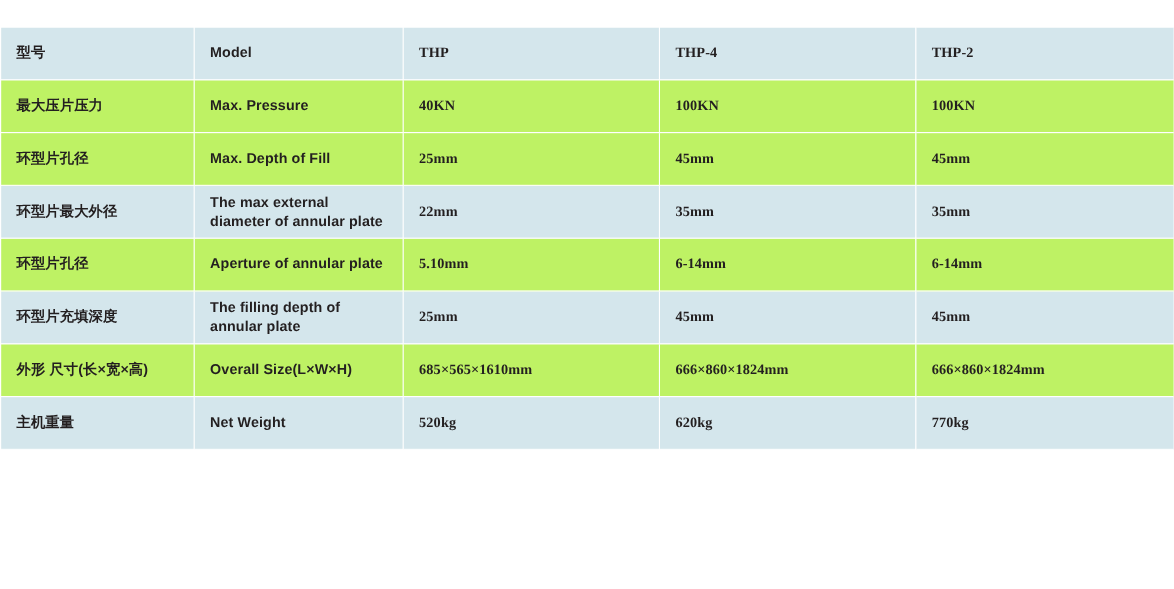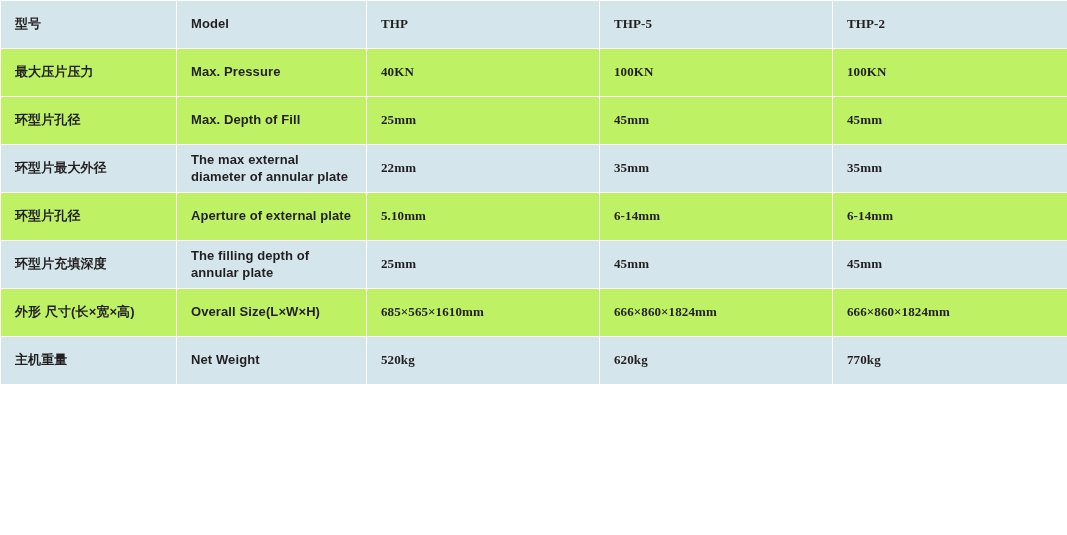--- a/index.html
+++ b/index.html
@@ -17,20 +17,21 @@
     width: 1067px;
     height: 535px;
     box-sizing: border-box;
     padding: 0;
     overflow: hidden;
   }
   table.spec-table {
     width: 1067px;
     border-collapse: collapse;
     table-layout: fixed;
+    margin-top: 24px;
   }
   table.spec-table td {
     border: 1px solid #ffffff;
     padding: 0 14px;
     font-size: 13px;
     font-weight: bold;
     color: #231f20;
     vertical-align: middle;
     line-height: 1.25;
     letter-spacing: 0.1px;
@@ -66,21 +67,21 @@
         <col class="c1">
         <col class="c2">
         <col class="c3">
         <col class="c4">
     </colgroup>
     <tbody>
       <tr class="row-odd">
         <td class="col-cn">型号</td>
         <td class="col-en">Model</td>
         <td class="col-val">THP</td>
-        <td class="col-val">THP-5</td>
+        <td class="col-val">THP-4</td>
         <td class="col-val">THP-2</td>
       </tr>
 
       <tr class="row-even">
         <td class="col-cn">最大压片压力</td>
         <td class="col-en">Max. Pressure</td>
         <td class="col-val">40KN</td>
         <td class="col-val">100KN</td>
         <td class="col-val">100KN</td>
       </tr>
@@ -97,21 +98,21 @@
       <tr class="row-odd tall">
         <td class="col-cn">环型片最大外径</td>
         <td class="col-en">The max external diameter of annular plate</td>
         <td class="col-val">22mm</td>
         <td class="col-val">35mm</td>
         <td class="col-val">35mm</td>
       </tr>
 
       <tr class="row-even tall">
         <td class="col-cn">环型片孔径</td>
-        <td class="col-en">Aperture of external plate</td>
+        <td class="col-en">Aperture of annular plate</td>
         <td class="col-val">5.10mm</td>
         <td class="col-val">6-14mm</td>
         <td class="col-val">6-14mm</td>
       </tr>
 
       <tr class="row-odd tall">
         <td class="col-cn">环型片充填深度</td>
         <td class="col-en">The filling depth of annular plate</td>
         <td class="col-val">25mm</td>
         <td class="col-val">45mm</td>

